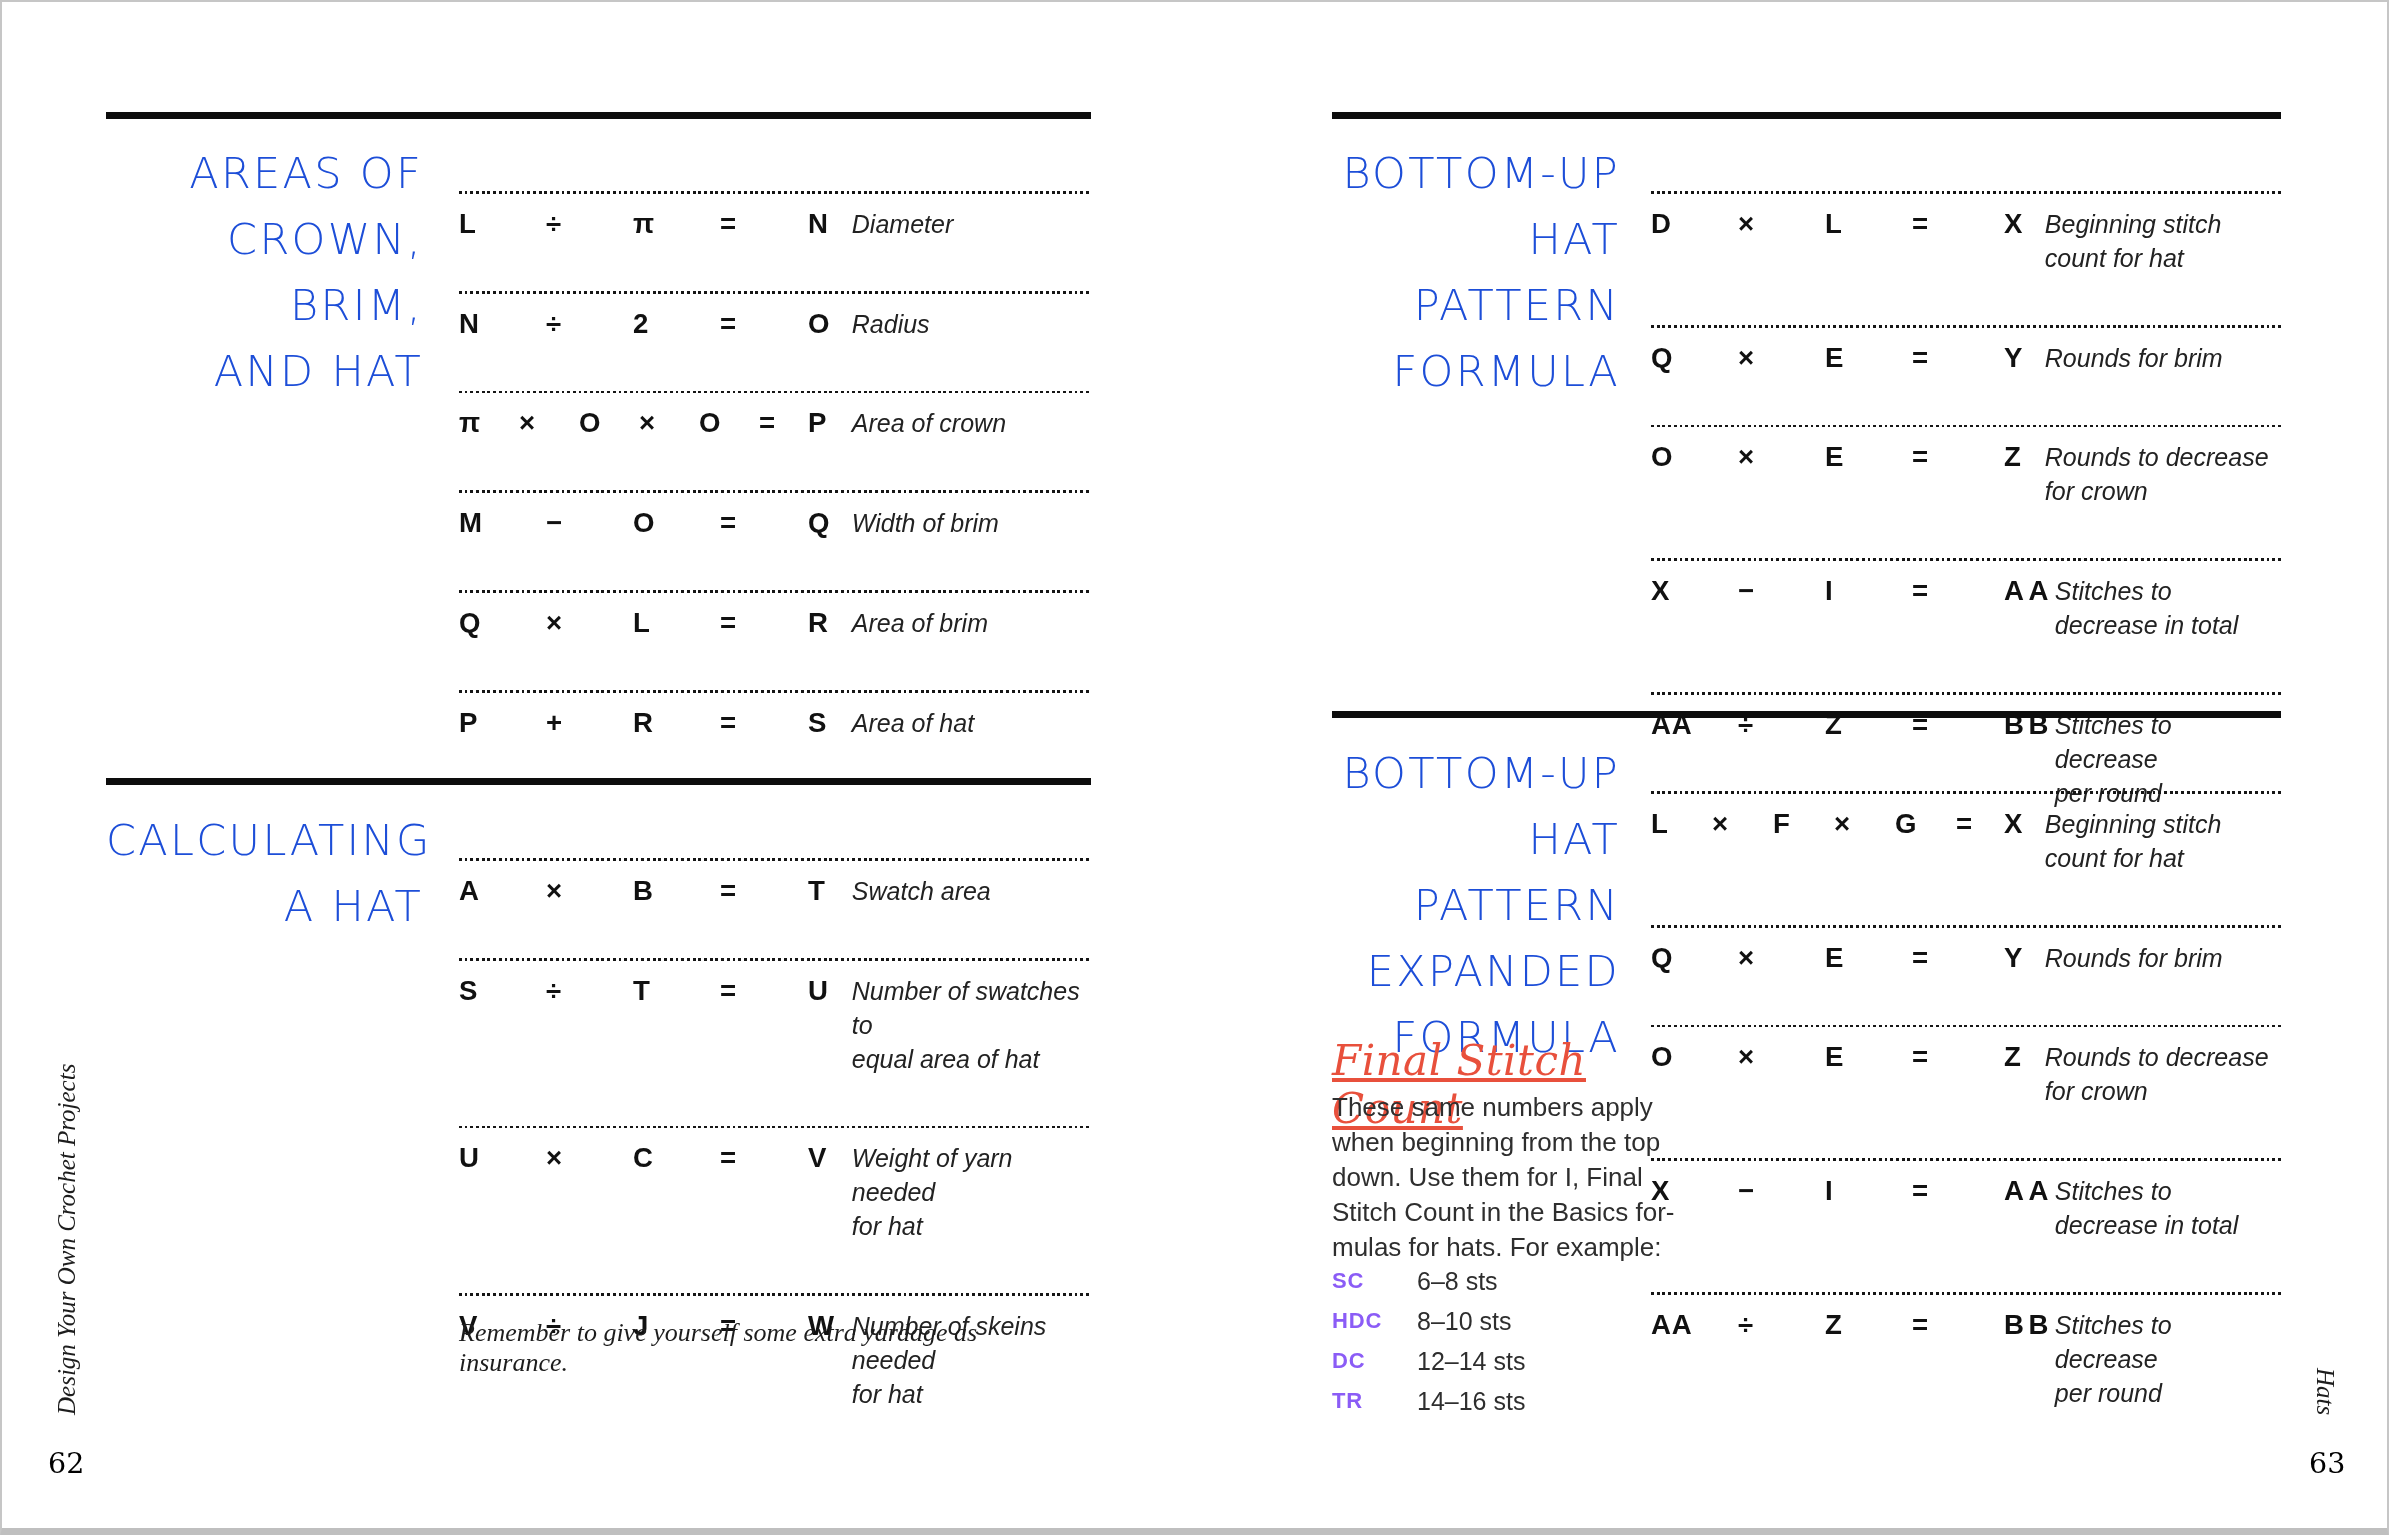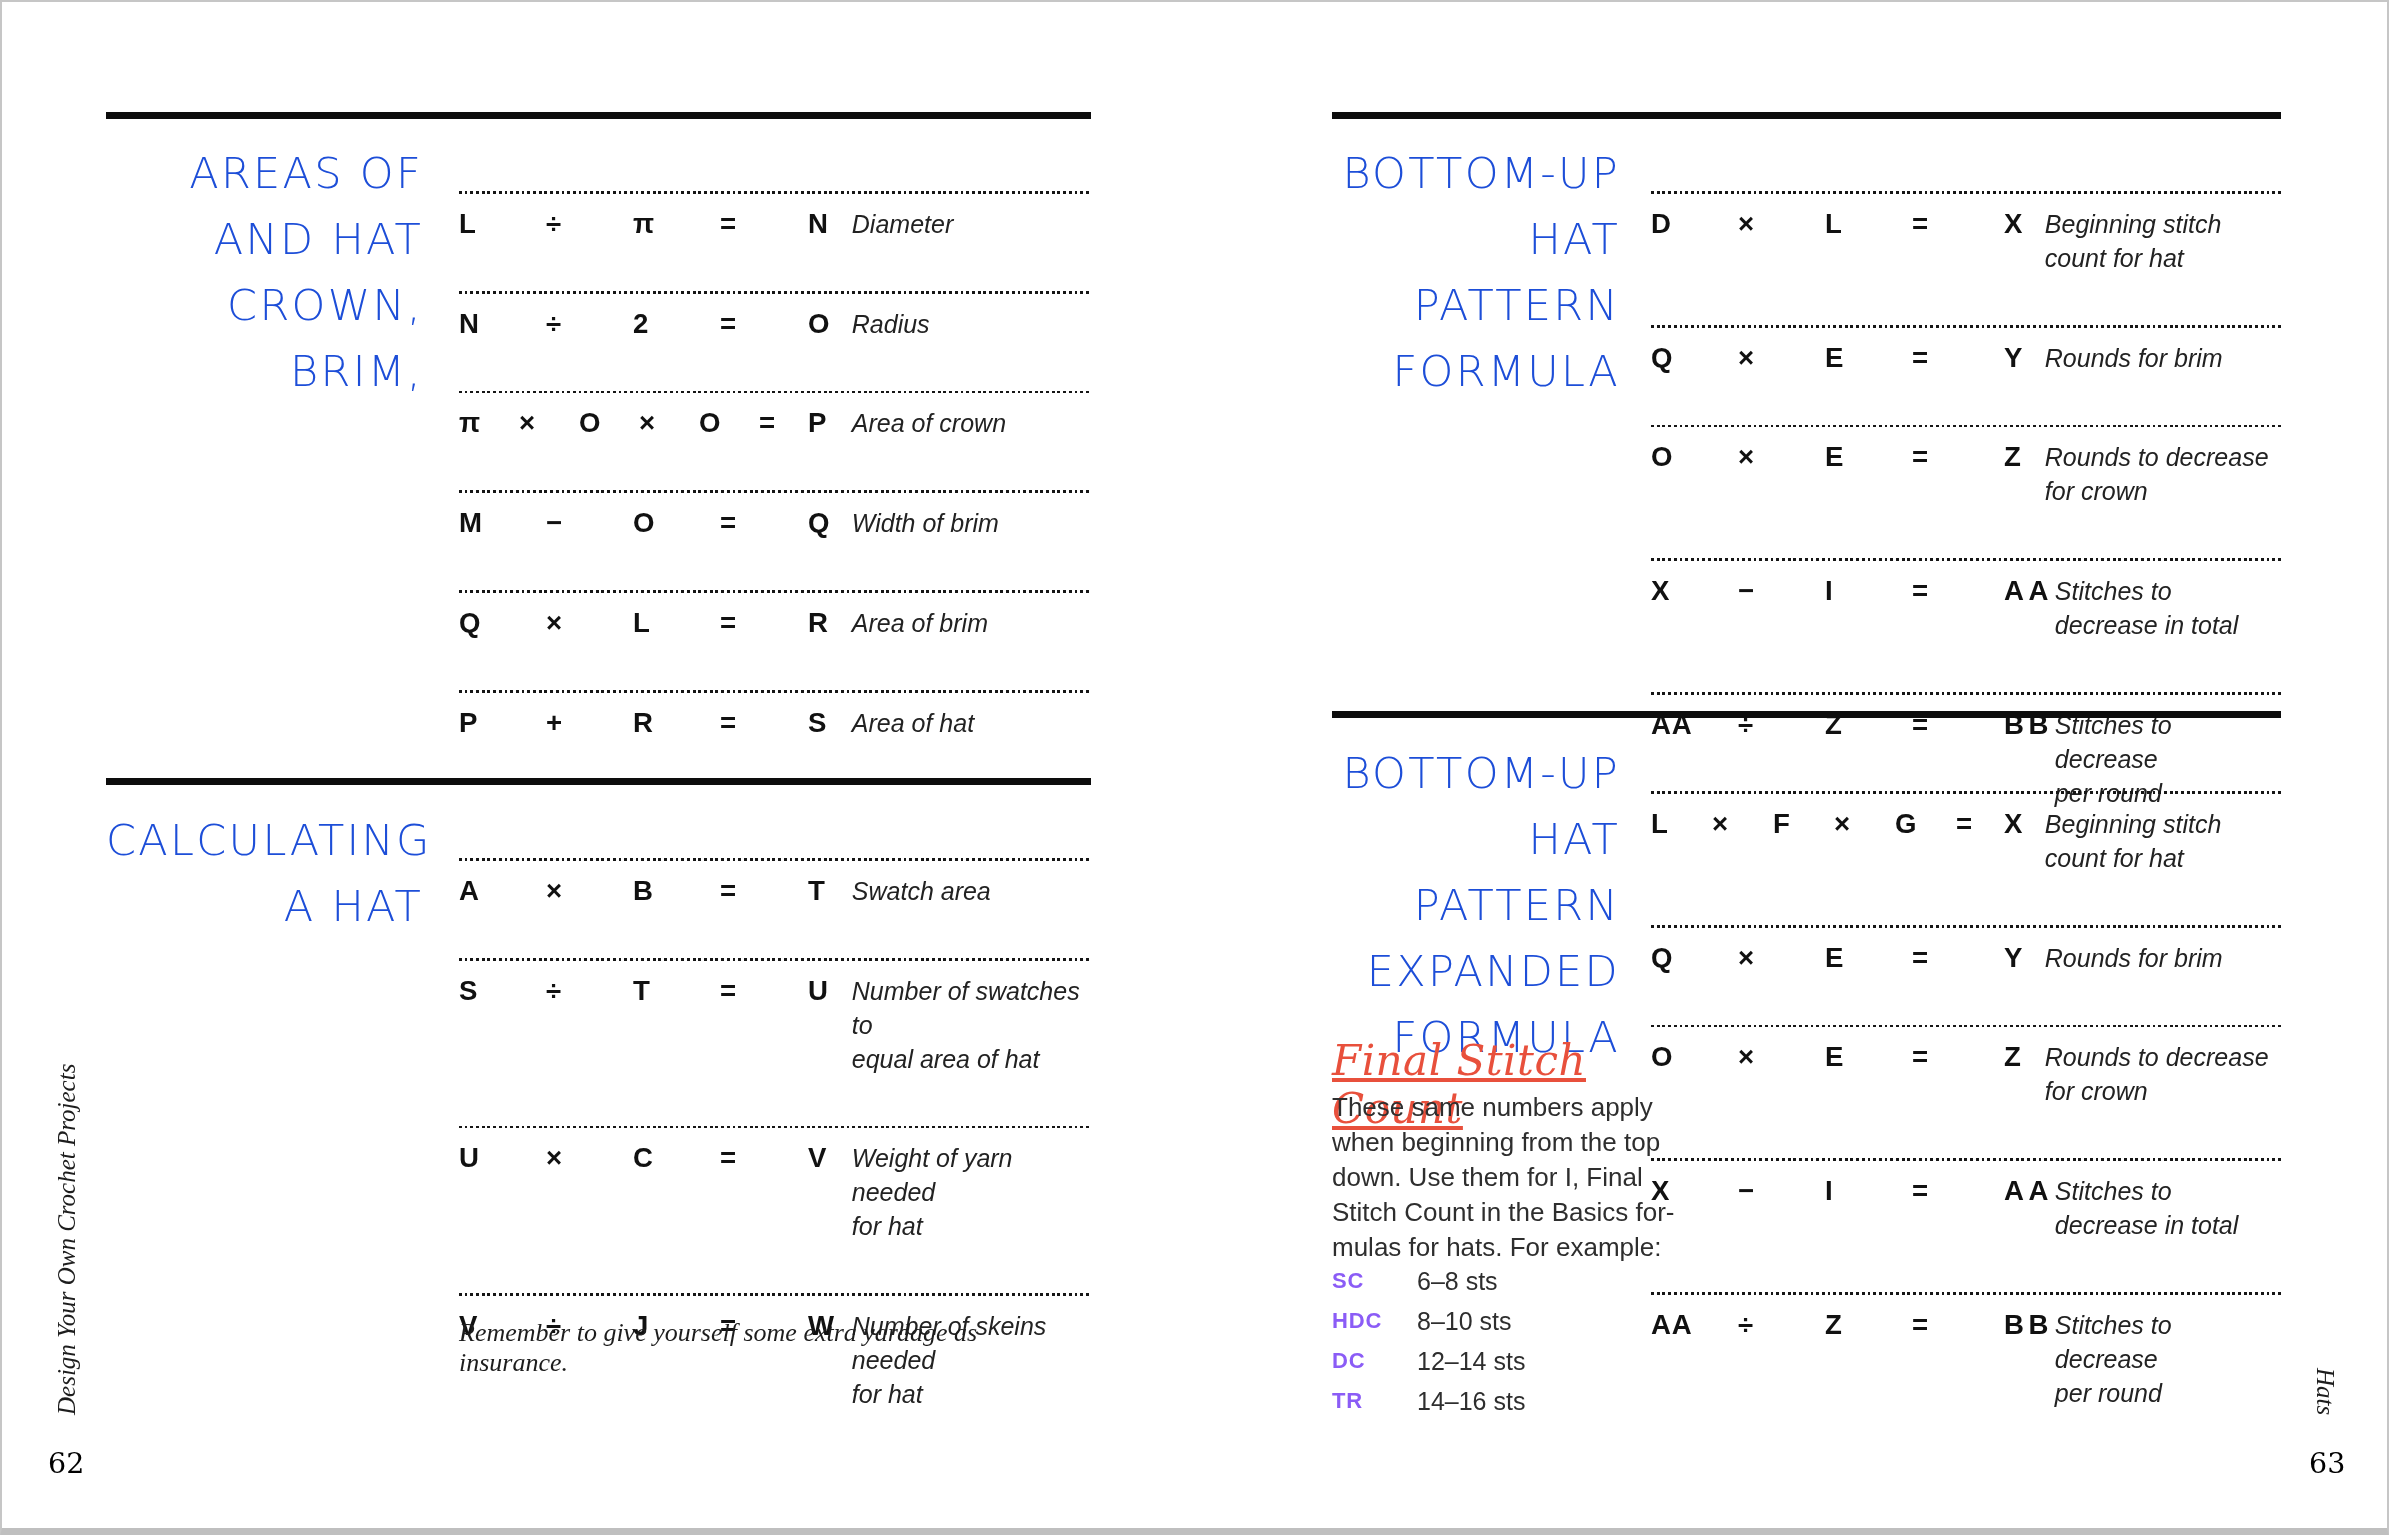--- a/index.html
+++ b/index.html
@@ -81,22 +81,22 @@
   }
 </style>
 </head>
 <body>
 
 <div class="spread">
 
   <div class="page-rule" style="left:104px;top:110px;width:985px;"></div>
   <div class="heading" style="left:104px;top:138px;width:317px;">
       <div>AREAS OF</div>
+      <div>CROWN, BRIM,</div>
       <div>AND HAT</div>
-      <div>CROWN, BRIM,</div>
     </div>
   <div class="formulas fcol-l" style="left:457px;top:189px;width:632px;">
       <div class="frow">
         <div class="dots"></div>
         <div class="fline">
           <div class="terms">
             <span>L</span>
             <span>÷</span>
             <span>π</span>
             <span>=</span>

